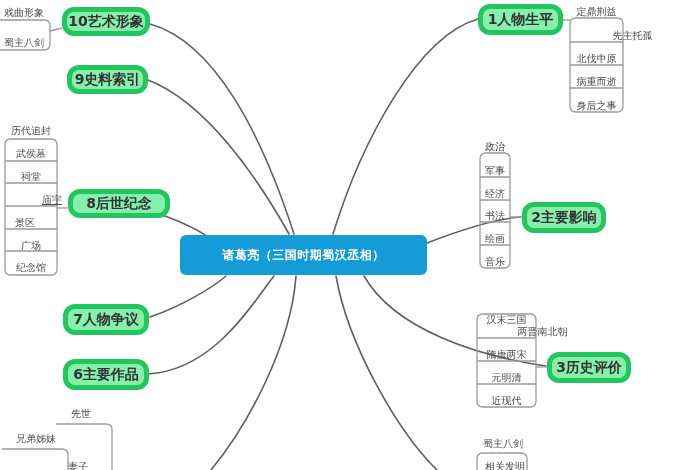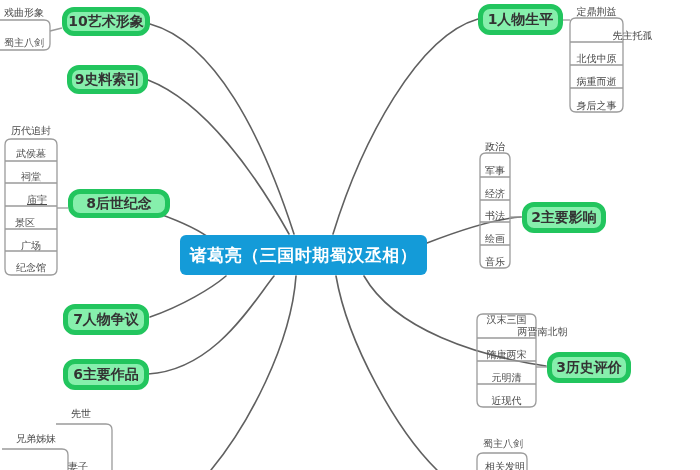--- a/index.html
+++ b/index.html
@@ -9,21 +9,21 @@
   }
   .canvas svg{position:absolute;left:0;top:0;width:700px;height:470px;}
   .node{
     position:absolute;display:flex;align-items:center;justify-content:center;
     background:#86efac;border:5px solid #22c55e;border-radius:12px;
     font-size:14px;font-weight:bold;color:#333;white-space:nowrap;
     box-sizing:border-box;cursor:pointer;
   }
   .center-node{
     position:absolute;display:flex;align-items:center;justify-content:center;
-    background:#149bd8;border-radius:6px;color:#fff;font-size:17px;
+    background:#149bd8;border-radius:6px;color:#fff;font-size:12px;
     font-weight:bold;white-space:nowrap;box-sizing:border-box;cursor:pointer;
     letter-spacing:.5px;
   }
   .leaf{
     position:absolute;font-size:10px;color:#4a4a4a;text-align:center;
     white-space:nowrap;line-height:12px;cursor:pointer;
   }
 </style>
 </head>
 <body>
@@ -82,21 +82,21 @@
   <div class="node" style="left:68px;top:189px;width:102px;height:29px;">8后世纪念</div>
   <div class="node" style="left:67px;top:65px;width:81px;height:29px;">9史料索引</div>
   <div class="node" style="left:62px;top:7px;width:88px;height:29px;">10艺术形象</div>
 
   <div class="leaf" style="left:0;top:7px;width:48px;">戏曲形象</div>
   <div class="leaf" style="left:0;top:37px;width:48px;">蜀主八剑</div>
 
   <div class="leaf" style="left:4px;top:125px;width:54px;">历代追封</div>
   <div class="leaf" style="left:5px;top:148px;width:52px;">武侯墓</div>
   <div class="leaf" style="left:5px;top:171px;width:52px;">祠堂</div>
-  <div class="leaf" style="left:5px;top:194px;width:64px;text-decoration:underline;">庙宇</div>
+  <div class="leaf" style="left:20px;top:194px;width:64px;text-decoration:underline;">庙宇</div>
   <div class="leaf" style="left:5px;top:217px;width:40px;">景区</div>
   <div class="leaf" style="left:5px;top:240px;width:52px;">广场</div>
   <div class="leaf" style="left:5px;top:262px;width:52px;">纪念馆</div>
 
   <div class="leaf" style="left:570px;top:6px;width:53px;">定鼎荆益</div>
   <div class="leaf" style="left:570px;top:30px;width:53px;padding-left:36px;">先主托孤</div>
   <div class="leaf" style="left:570px;top:53px;width:53px;">北伐中原</div>
   <div class="leaf" style="left:570px;top:76px;width:53px;">病重而逝</div>
   <div class="leaf" style="left:570px;top:100px;width:53px;">身后之事</div>
 

